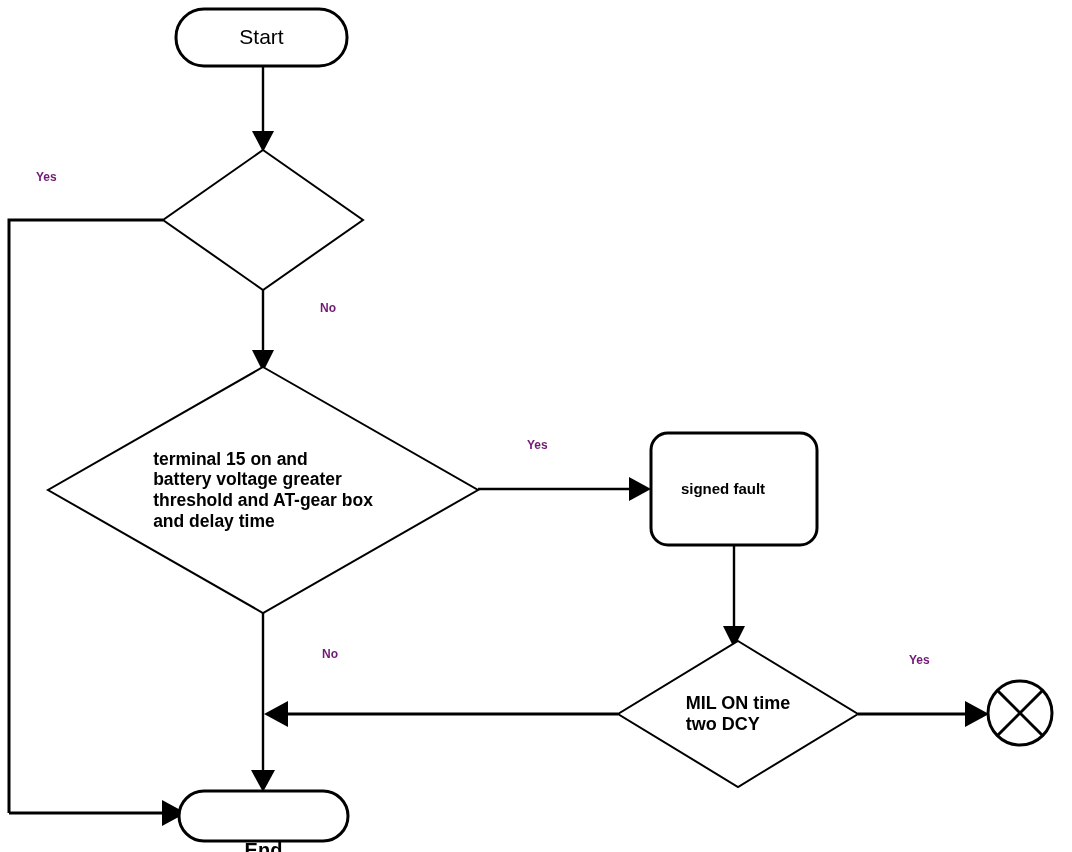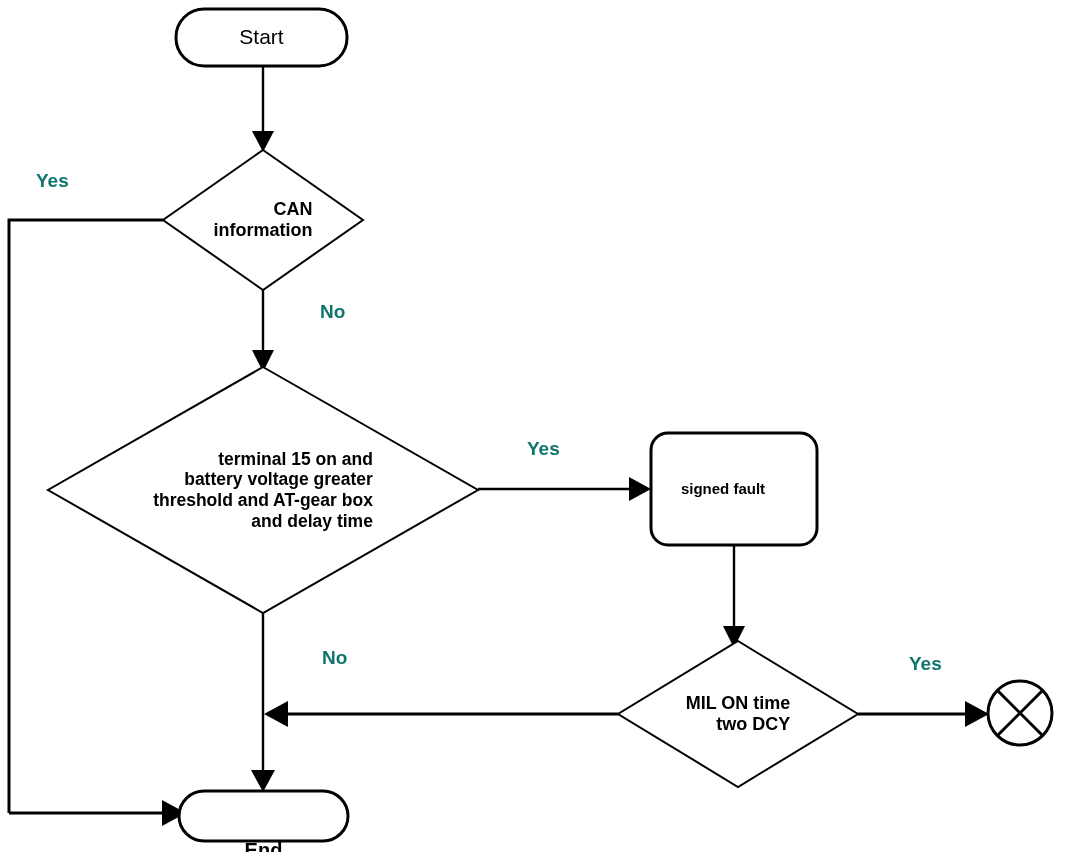--- a/index.html
+++ b/index.html
@@ -53,40 +53,40 @@
     stroke: none;
   }
   .xmark {
     fill: none;
     stroke: #000000;
     stroke-width: 3;
     stroke-linecap: butt;
   }
   .node-label {
     position: absolute;
-    text-align: right;
+    text-align: left;
     color: #000000;
     line-height: 1.18;
     white-space: pre-line;
     pointer-events: none;
     display: flex;
     align-items: center;
     justify-content: center;
   }
   .lbl-bold {
     font-weight: bold;
   }
   .lbl-regular {
     font-weight: normal;
   }
   .edge-label {
     position: absolute;
-    color: #0f766e;
+    color: #701a75;
     font-weight: bold;
-    font-size: 19px;
+    font-size: 12px;
     white-space: nowrap;
   }
 </style>
 </head>
 <body>
 
 <div id="canvas">
 
   <svg id="flow-svg" viewBox="0 0 1072 852">
 
@@ -128,22 +128,20 @@
     <circle class="shape-stroke" cx="1020" cy="713" r="32"></circle>
     <line class="xmark" x1="998" y1="691" x2="1042" y2="735"></line>
     <line class="xmark" x1="1042" y1="691" x2="998" y2="735"></line>
 
     <rect class="shape-stroke" x="179" y="791" width="169" height="50" rx="25" ry="25"></rect>
 
   </svg>
 
   <div class="node-label lbl-regular" style="left:176px; top:9px; width:171px; height:57px; font-size:21px;">Start</div>
 
-  <div class="node-label lbl-bold" style="left:183px; top:190px; width:160px; height:60px; font-size:18px;">CAN
-information</div>
 
   <div class="node-label lbl-bold" style="left:88px; top:432px; width:350px; height:116px; font-size:17.5px;">terminal 15 on and
 battery voltage greater
 threshold and AT-gear box
 and delay time</div>
 
   <div class="node-label lbl-bold" style="left:651px; top:433px; width:144px; height:112px; font-size:15px;">signed fault</div>
 
   <div class="node-label lbl-bold" style="left:648px; top:684px; width:180px; height:60px; font-size:18px;">MIL ON time
 two DCY</div>

